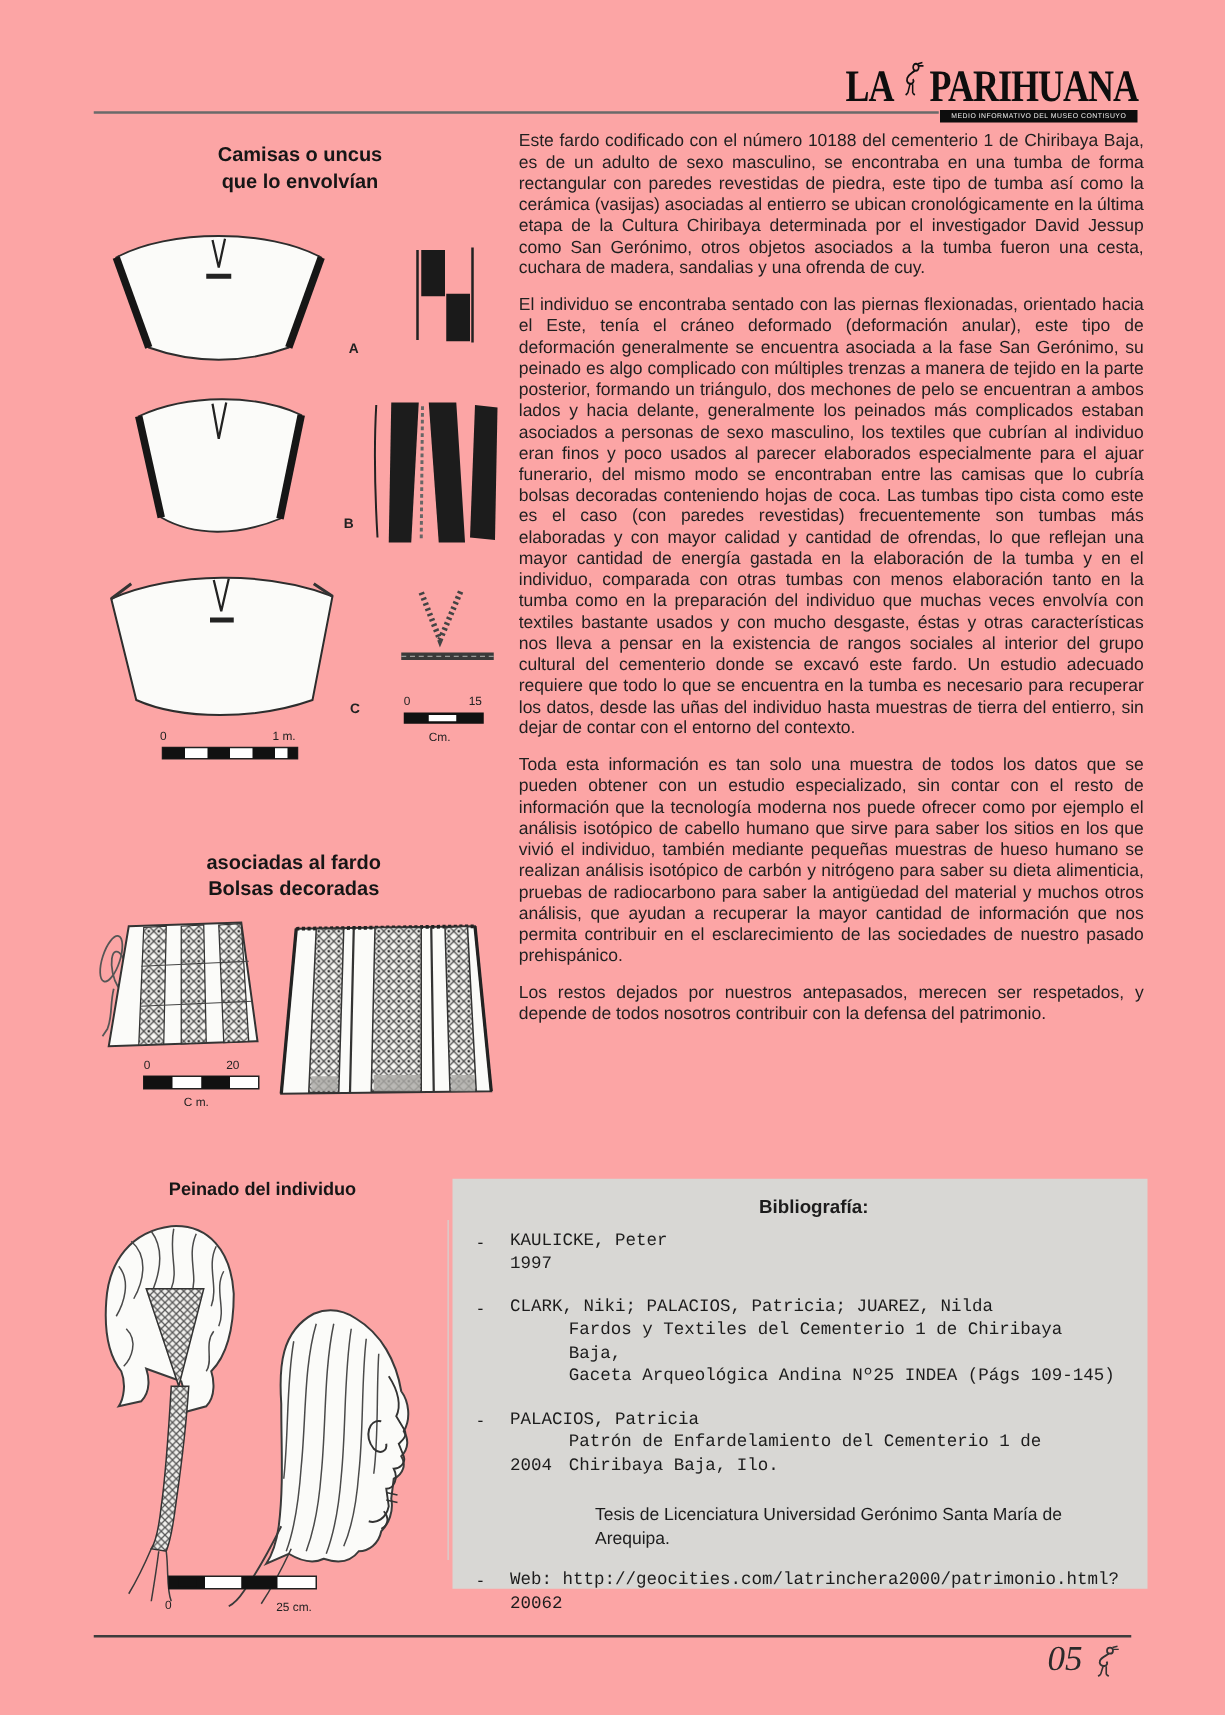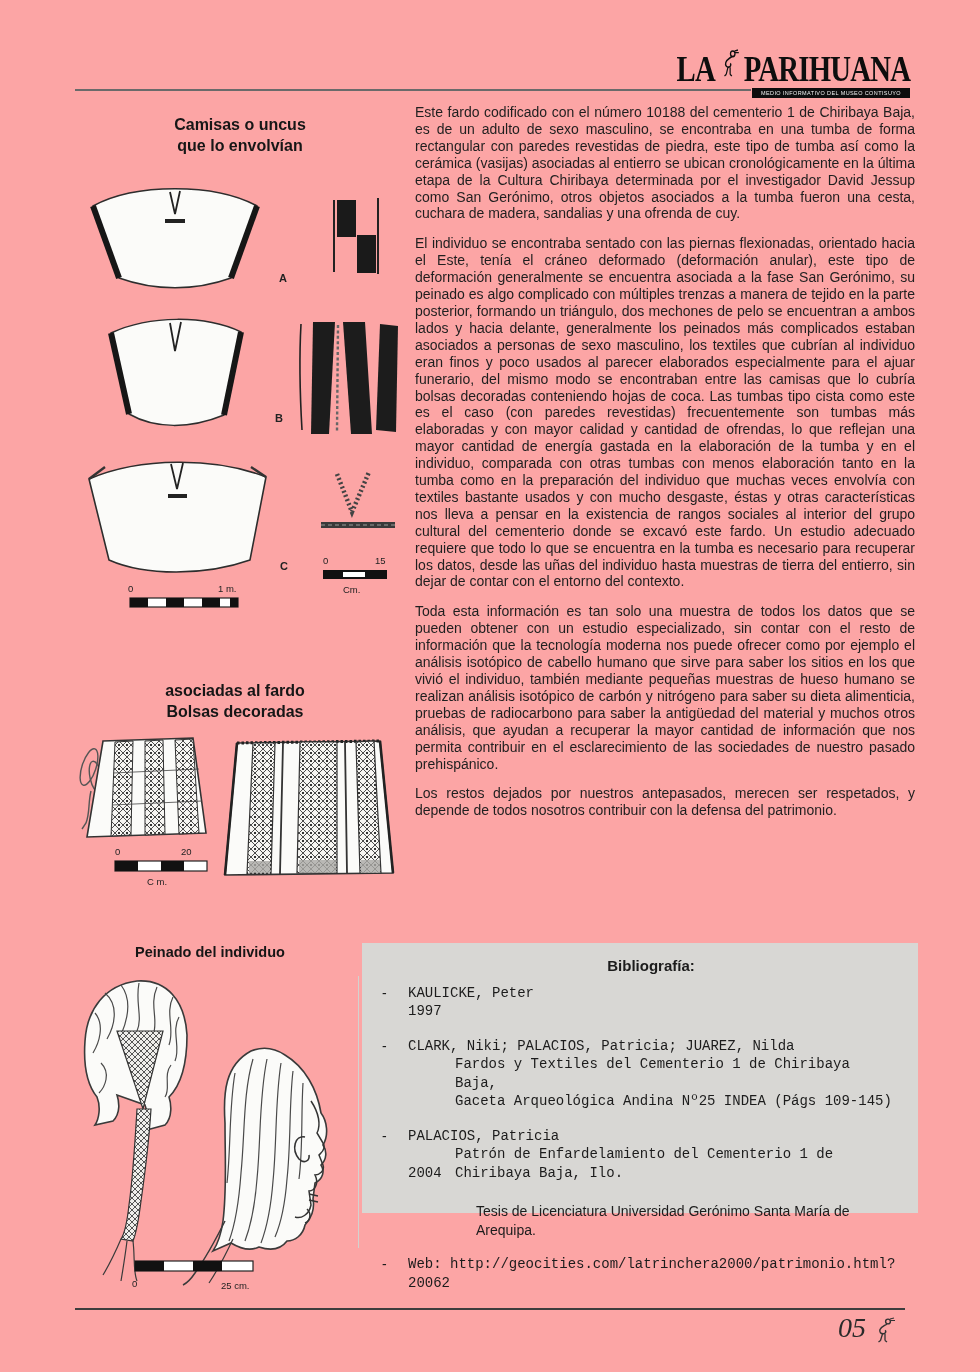--- a/index.html
+++ b/index.html
@@ -22,34 +22,34 @@
   .h-bolsas{left:75px;top:680px;width:320px;}
   .h-peinado{left:75px;top:942px;width:270px;font-size:14.5px;}
   .fig-svg{position:absolute;}
   .scan-line{position:absolute;left:358px;top:976px;width:1px;height:272px;background:#d3d2cf;}
 
   
   .article{position:absolute;left:415px;top:104px;width:500px;}
   .article p{margin:0 0 13px 0;font-size:14px;line-height:16.9px;text-align:justify;}
 
   
-  .bib-box{position:absolute;left:362px;top:943px;width:556px;height:270px;background:#d8d7d4;
+  .bib-box{position:absolute;left:362px;top:943px;width:556px;height:328px;background:#d8d7d4;
            font-size:14px;line-height:18.5px;color:#1c1c1c;box-sizing:border-box;padding:10px 18px 10px 0;}
   .bib-title{text-align:center;font-weight:bold;font-size:15px;margin:4px 0 8px 40px;}
   .bib-entry{display:flex;margin-bottom:16px;}
   .bib-marker{width:46px;padding-left:20px;box-sizing:border-box;flex:0 0 46px;}
   .bib-body{flex:1;font-family:Liberation Mono, monospace;}
   .bib-row{display:flex;align-items:flex-end;}
   .bib-year{width:47px;flex:0 0 47px;}
   .bib-note{margin:20px 0 16px 114px;}
   .bib-entry.web{margin-bottom:0;}
 
   
   .footer-rule{position:absolute;left:75px;top:1308px;width:830px;height:2px;background:#3d3d3d;}
-  .page-number{position:absolute;left:838px;top:1312px;display:flex;align-items:flex-end;gap:6px;
+  .page-number{position:absolute;left:838px;top:1312px;display:flex;align-items:center;gap:6px;
                font-family:"Liberation Serif",serif;font-style:italic;font-size:28px;color:#2a2a2a;}
   .page-number svg{margin-top:2px;}
 
   svg text{font-family:"Liberation Sans",sans-serif;fill:#222;}
   .fig-label{font-size:11px;font-weight:bold;}
   .scale-txt{font-size:9.5px;}
 </style>
 </head>
 <body>
 

